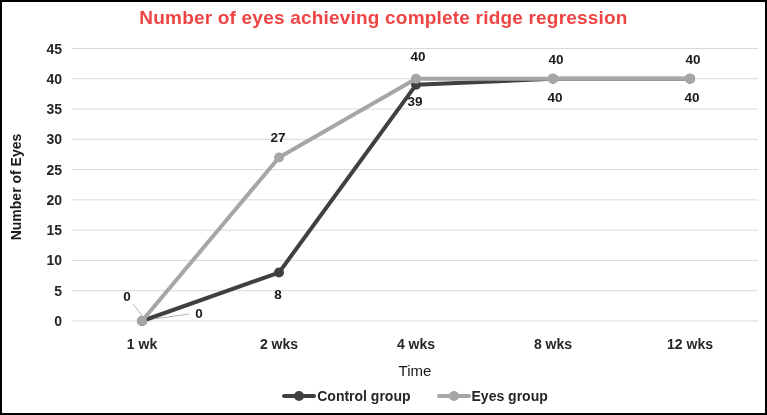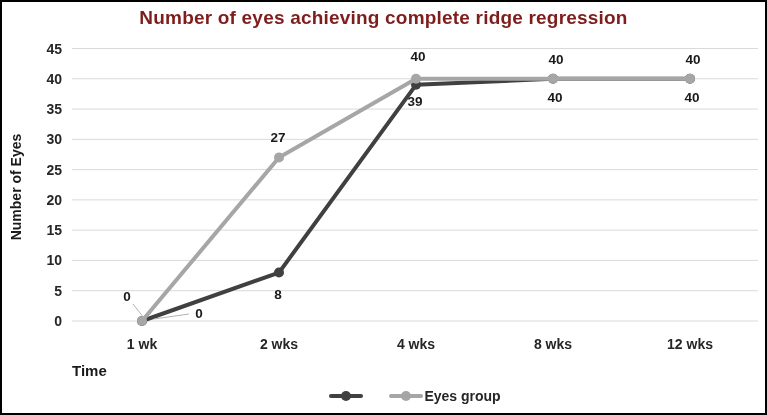--- a/index.html
+++ b/index.html
@@ -3,31 +3,31 @@
 <meta charset="utf-8">
 <style>
   html,body{margin:0;padding:0;background:#888;}
   .figure{
     position:relative;width:767px;height:415px;background:#fff;
     border:2px solid #000;box-sizing:border-box;overflow:hidden;
     font-family:"Liberation Sans",sans-serif;
   }
   .chart-title{
     position:absolute;top:5px;left:0;width:100%;text-align:center;
-    font-size:19px;font-weight:600;color:#7f1d1d;letter-spacing:0.2px;
+    font-size:19px;font-weight:600;color:#ef4444;letter-spacing:0.2px;
   }
   .plot-svg{position:absolute;top:0;left:0;}
   .y-axis-title{
     position:absolute;top:185px;left:14px;
     transform:translate(-50%,-50%) rotate(-90deg);
     font-size:14px;font-weight:700;color:#1a1a1a;white-space:nowrap;
   }
   .x-axis-title{
-    position:absolute;top:360px;left:70px;width:686px;text-align:left;
-    font-size:15px;font-weight:700;color:#1a1a1a;
+    position:absolute;top:360px;left:70px;width:686px;text-align:center;
+    font-size:15px;font-weight:400;color:#1a1a1a;
   }
   .legend{
     position:absolute;top:386px;left:70px;width:686px;
     display:flex;justify-content:center;align-items:center;gap:26px;
   }
   .legend-item{display:flex;align-items:center;gap:1px;
     font-size:14px;font-weight:600;color:#262626;}
   .swatch{position:relative;width:34px;height:4px;border-radius:2px;}
   .swatch .dot{
     position:absolute;left:50%;top:50%;transform:translate(-50%,-50%);
@@ -96,20 +96,21 @@
 
   <div class="y-axis-title">Number of Eyes</div>
 
   <div class="x-axis-title">Time</div>
 
   <div class="legend">
     <div class="legend-item">
       <span class="swatch" style="background: rgb(64, 64, 64);">
         <span class="dot" style="background: rgb(64, 64, 64);"></span>
       </span>
+      <span>Control group</span>
     </div>
     <div class="legend-item">
       <span class="swatch" style="background: rgb(166, 166, 166);">
         <span class="dot" style="background: rgb(166, 166, 166);"></span>
       </span>
       <span>Eyes group</span>
     </div>
   </div>
 
 </div>

